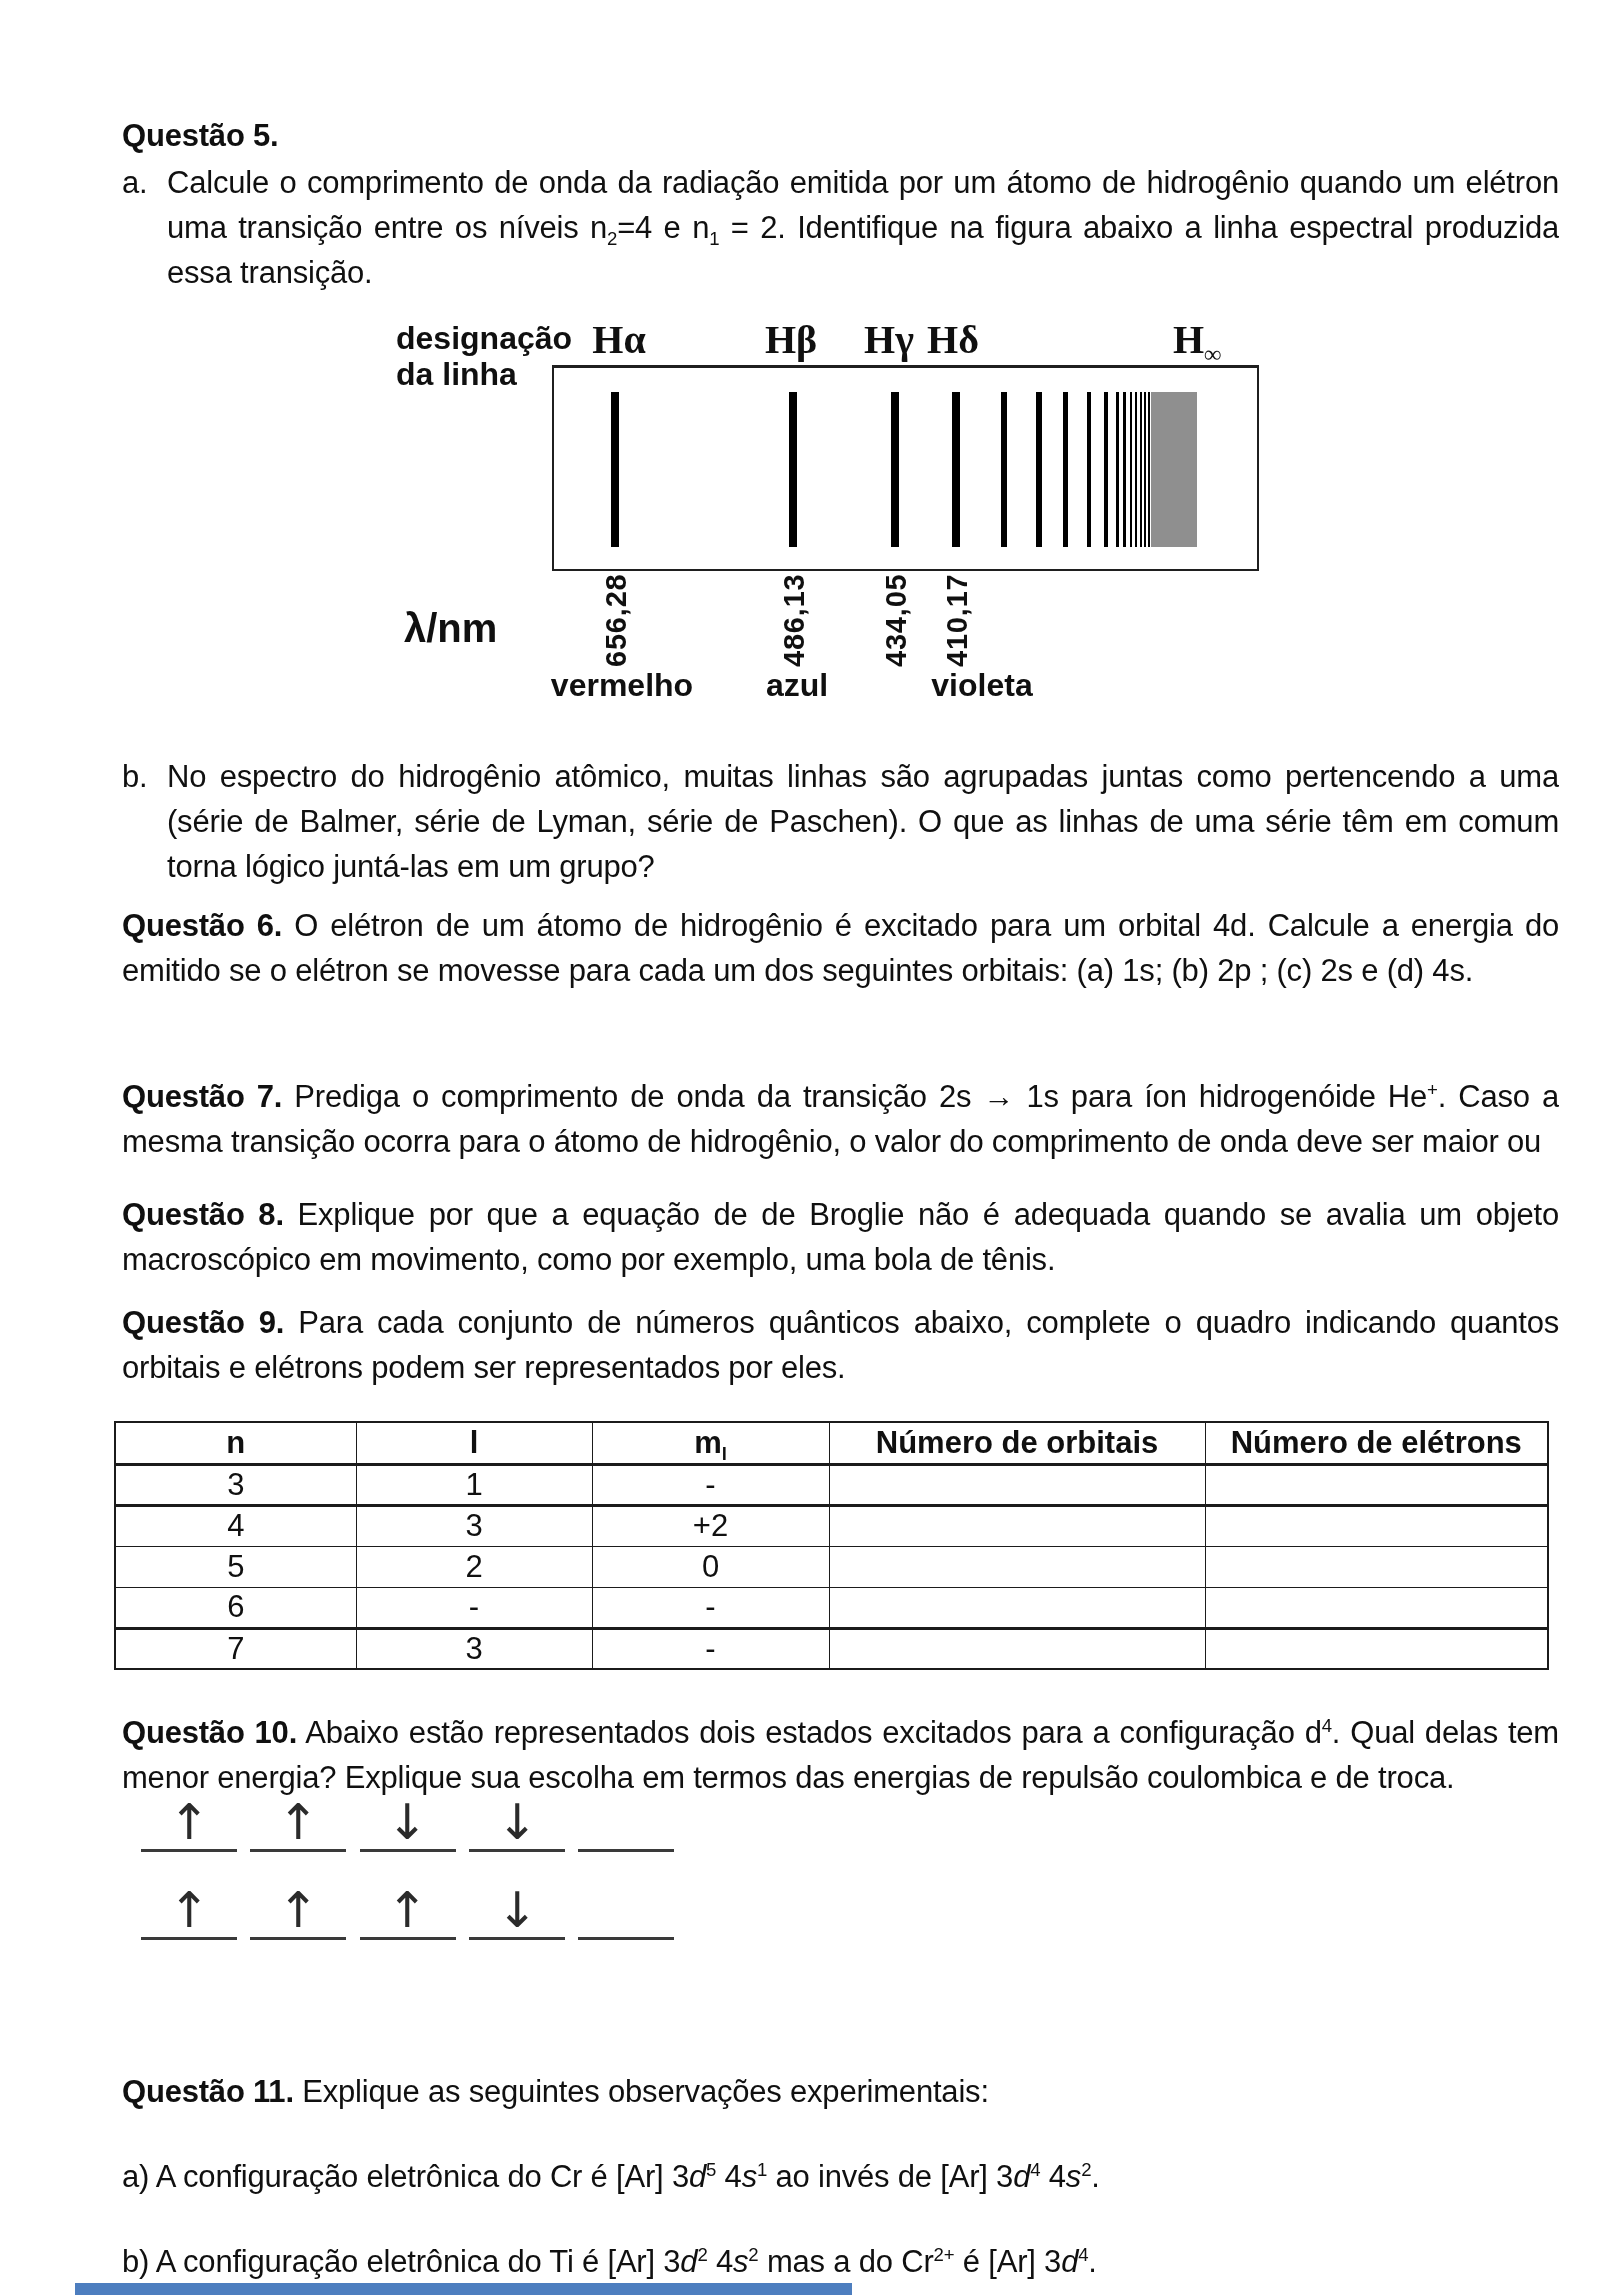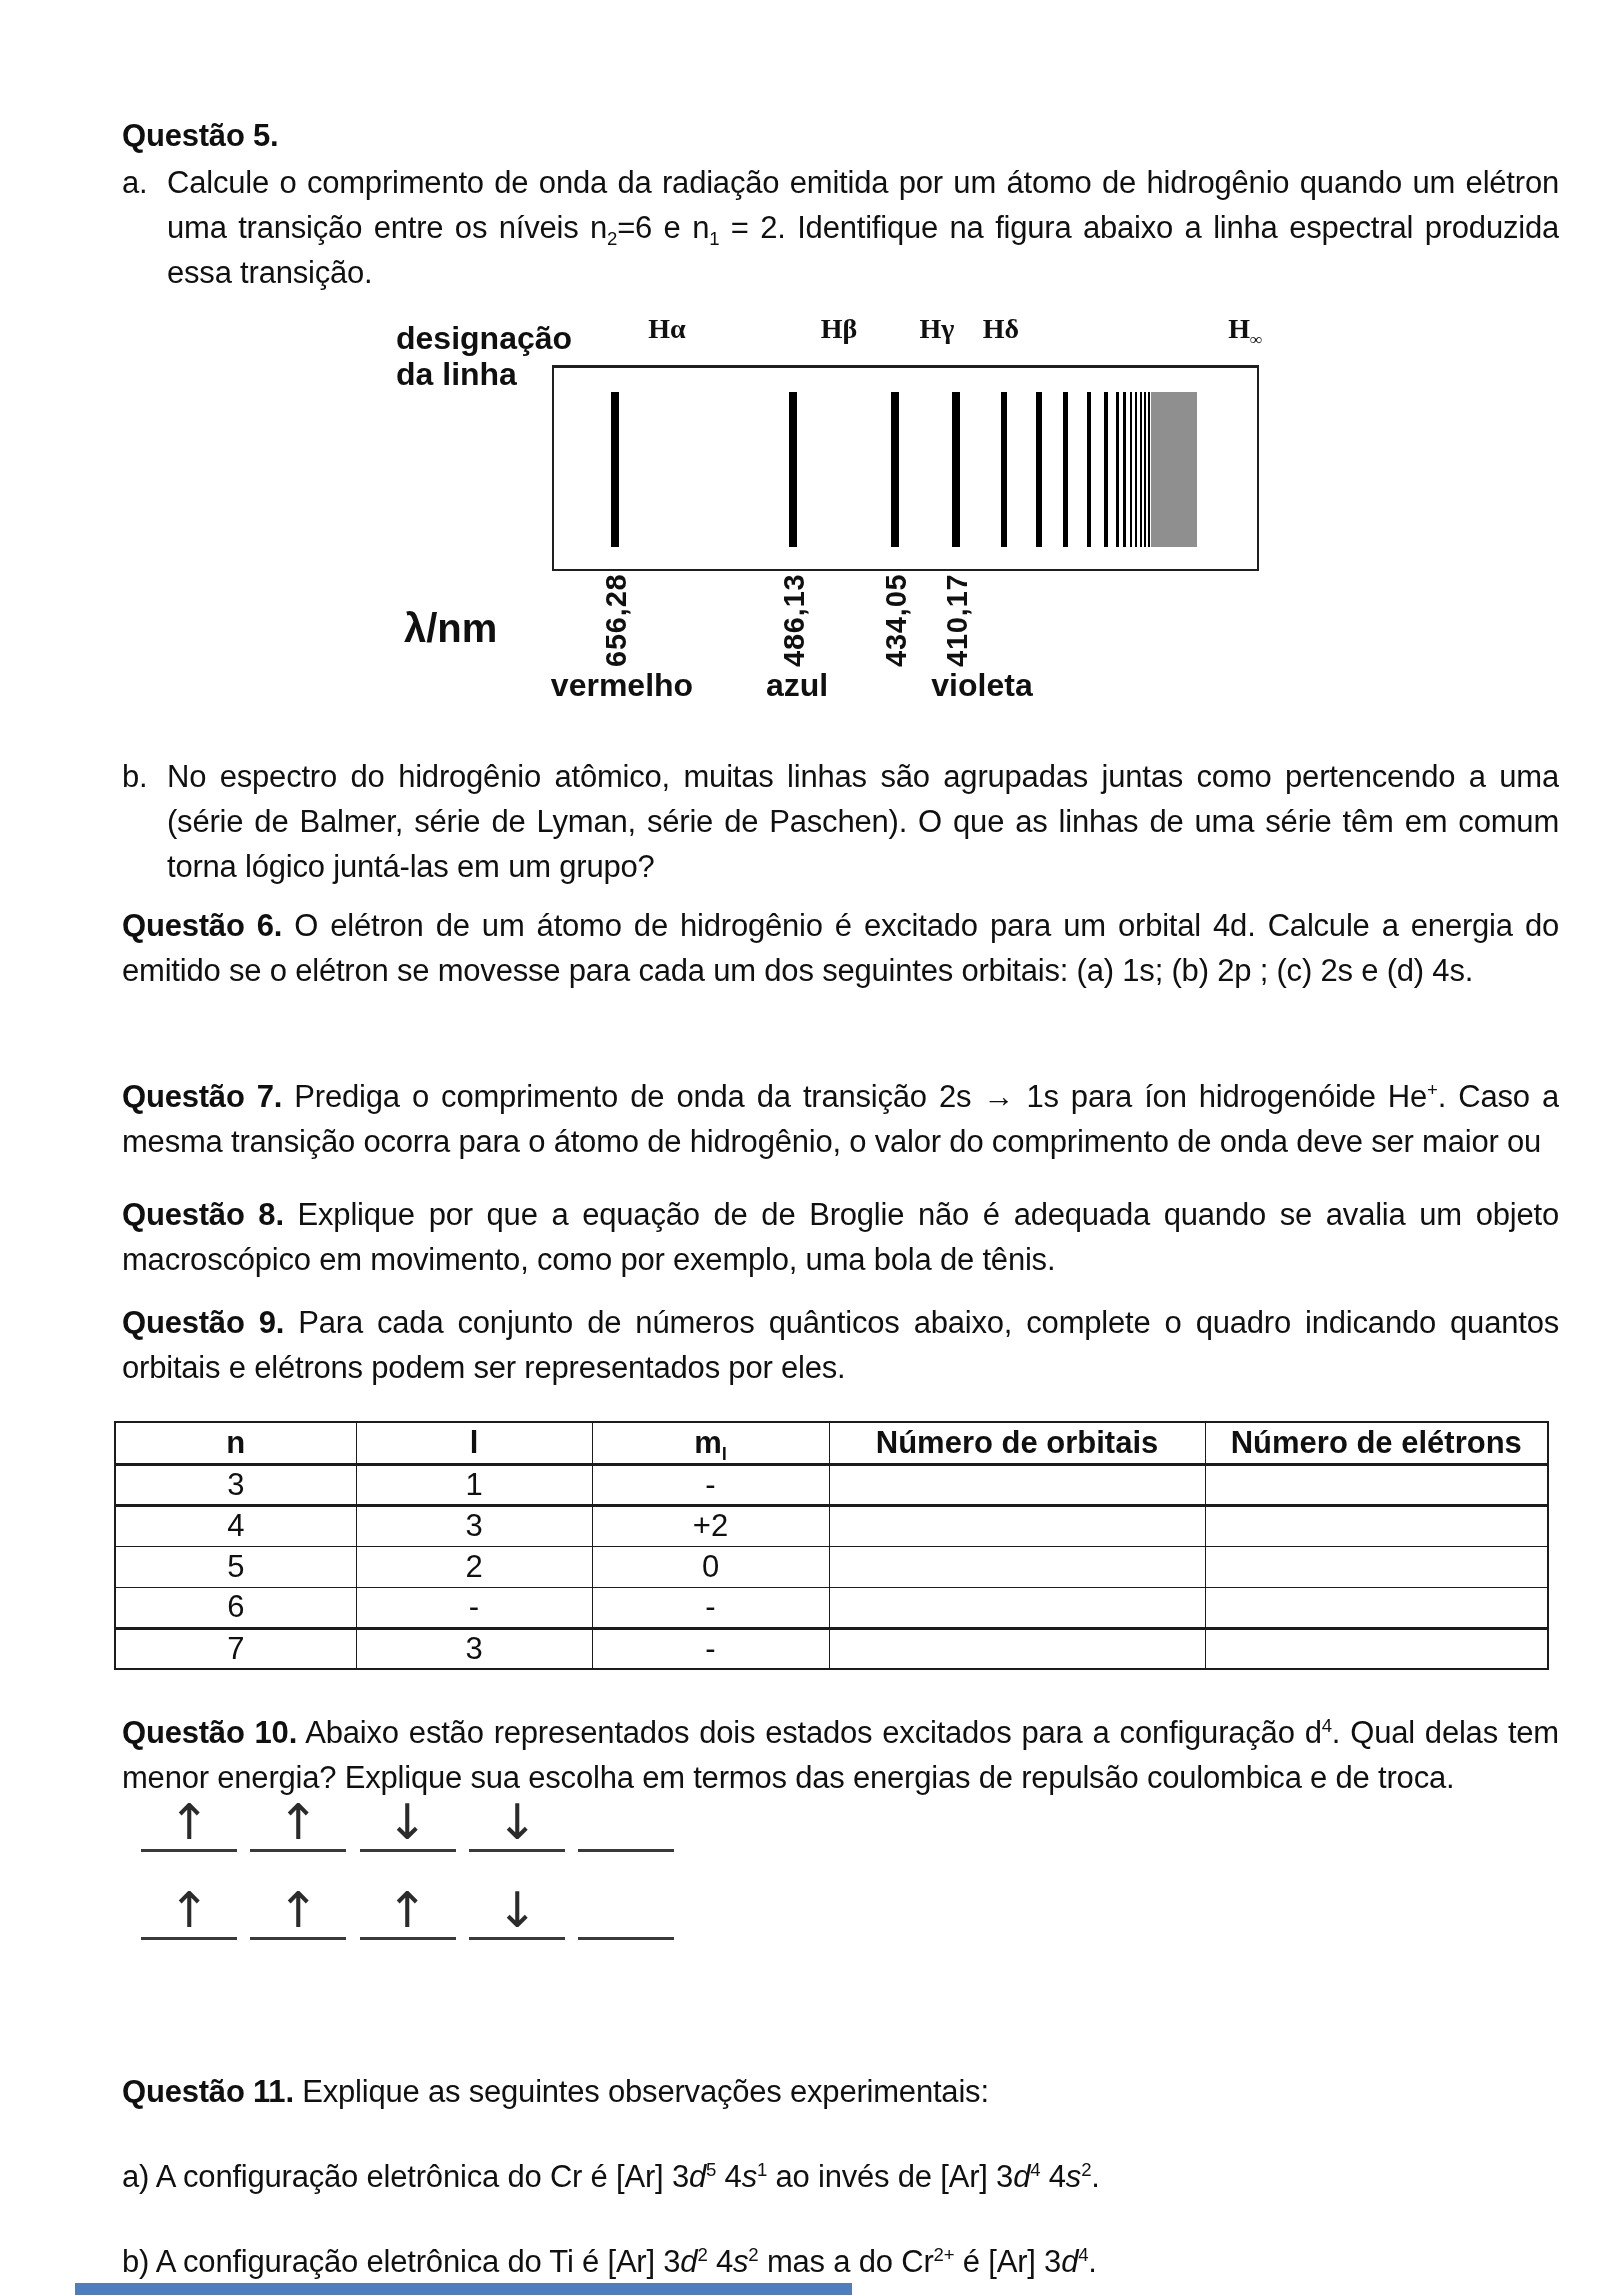--- a/index.html
+++ b/index.html
@@ -12,22 +12,22 @@
   .nojust .tline{text-align:right;text-align-last:left;margin-top:40px;}
   .b{font-weight:bold;}
   .i{font-style:italic;}
   sub,sup{font-size:60%;line-height:0;}
   .item{display:flex;}
   .item .ilabel{width:45px;flex:none;}
   .item .ilines{flex:1;}
 
   
   #fig-designation{left:396px;top:320px;font-weight:bold;font-size:32px;line-height:36px;}
-  .fig-series-label{position:absolute;top:311px;transform:translateX(-50%);
-       font-family:"Liberation Serif",serif;font-weight:bold;font-size:28px;line-height:36px;margin-left:48px;}
+  .fig-series-label{position:absolute;top:322px;transform:translateX(-50%);
+       font-family:"Liberation Serif",serif;font-weight:bold;font-size:40px;line-height:36px;}
   #spectrum-box{position:absolute;left:552px;top:365px;width:703px;height:201px;
        border:2.4px solid #1f1f1f;border-top-width:3.1px;background:#ffffff;}
   .spec-line{position:absolute;top:24px;height:155px;background:#000;}
   .continuum{position:absolute;top:24px;height:155px;}
   #fig-axis-label{left:404px;top:606px;font-weight:bold;font-size:40px;}
   .fig-wavelength{position:absolute;top:573px;height:94px;writing-mode:vertical-rl;
        transform:rotate(180deg);font-weight:bold;font-size:29px;letter-spacing:0.8px;}
   .fig-color-name{position:absolute;top:667px;transform:translateX(-50%);
        font-weight:bold;font-size:32px;}
 
@@ -56,21 +56,21 @@
 <div id="page">
 
   <div class="block para" style="left:122px;top:113px;width:1437px;">
       <div class="tline"><span class="b">Questão 5.</span></div>
     </div>
 
   <div class="block para item" style="left:122px;top:160px;width:1437px;">
     <div class="ilabel">a.</div>
     <div class="ilines">
         <div class="tline"><span>Calcule o comprimento de onda da radiação emitida por um átomo de hidrogênio quando um elétron faz</span></div>
-        <div class="tline"><span>uma transição entre os níveis n</span><sub>2</sub><span>=6 e n</span><sub>1</sub><span> = 2. Identifique na figura abaixo a linha espectral produzida por</span></div>
+        <div class="tline"><span>uma transição entre os níveis n</span><sub>2</sub><span>=4 e n</span><sub>1</sub><span> = 2. Identifique na figura abaixo a linha espectral produzida por</span></div>
         <div class="tline"><span>essa transição.</span></div>
       </div>
   </div>
 
   <div>
     <div class="block" id="fig-designation">
       <div>designação</div>
       <div>da linha</div>
     </div>
     <div id="figure-layer">

